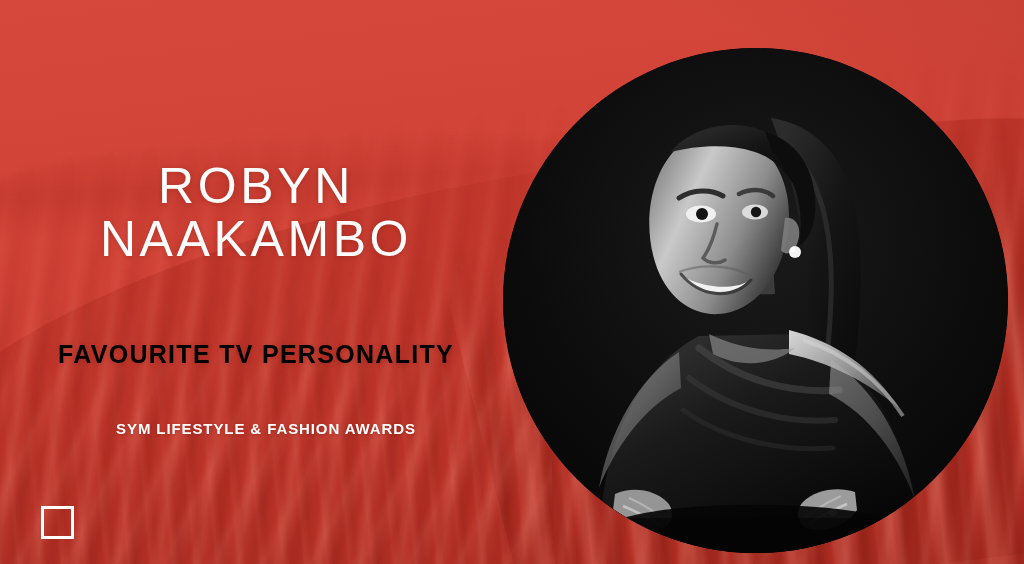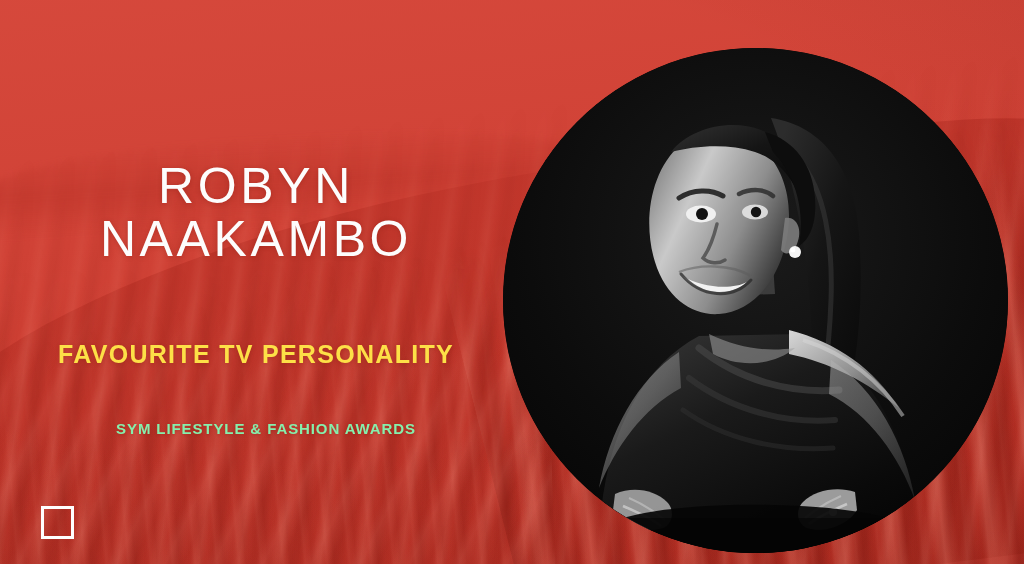--- a/index.html
+++ b/index.html
@@ -135,29 +135,29 @@
     letter-spacing:3.6px;
     text-transform:uppercase;
     color:#fdfdfd;
     text-shadow:0 1px 5px rgba(120,24,14,.30);
   }
   .subhead{
     margin:76px 0 0 0;
     font-size:25px;line-height:1.1;font-weight:700;
     letter-spacing:1.3px;
     text-transform:uppercase;
-    color:#fde047;
+    color:#000000;
     text-shadow:0 1px 4px rgba(120,24,14,.28);
   }
   .award{
     margin:52px 0 0 0;
     font-size:15px;line-height:1.1;font-weight:700;
     letter-spacing:.9px;
     text-transform:uppercase;
-    color:#86efac;
+    color:#ffffff;
     text-shadow:0 1px 3px rgba(120,24,14,.30);
     padding-left:20px;
   }
 
   
   .logo{
     position:absolute;left:41px;top:506px;
     width:33px;height:33px;
     border:3px solid #ffffff;
     z-index:6;

